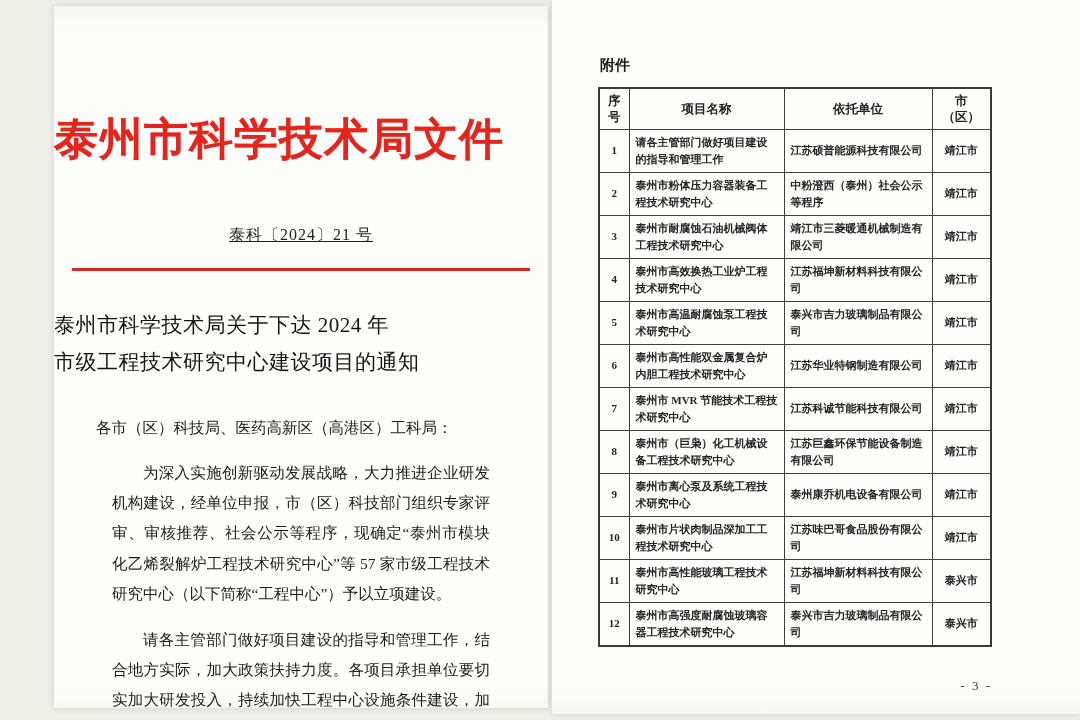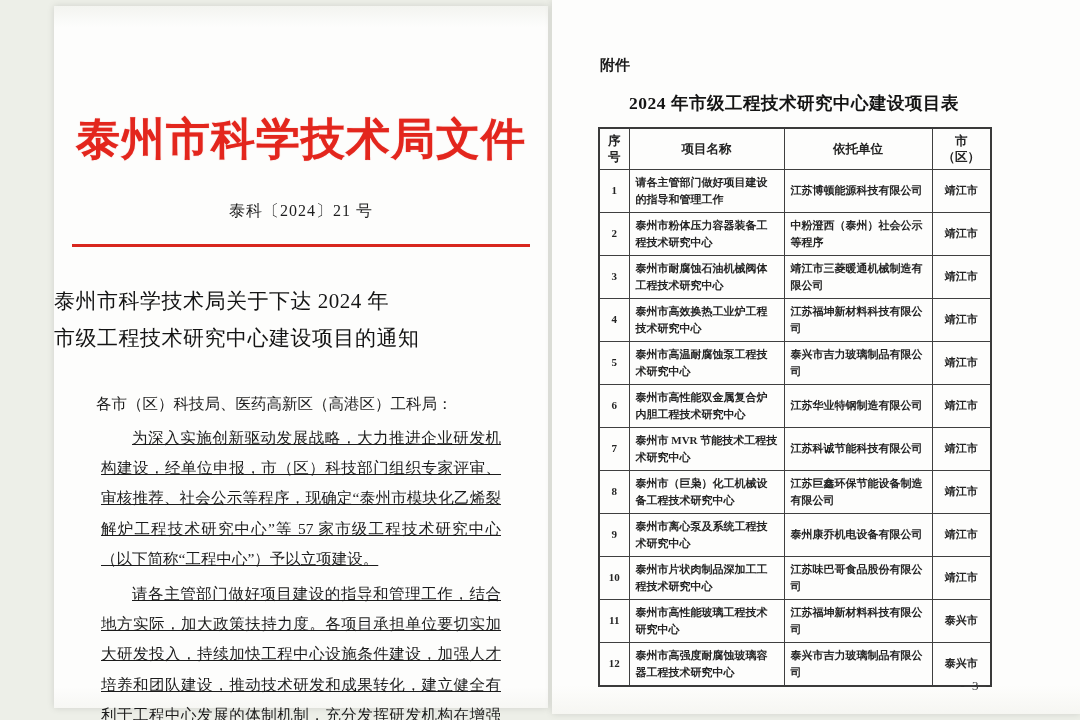--- a/index.html
+++ b/index.html
@@ -12,34 +12,34 @@
   .page-left{
     left:54px;top:6px;width:494px;height:702px;
     background:linear-gradient(180deg,#f3f4f0 0%,#fdfdfc 3%,#fdfdfc 97%,#f7f7f4 100%);
   }
   .page-right{
     left:552px;top:0;width:528px;height:714px;
     background:linear-gradient(180deg,#fdfdfc 0%,#fdfdfc 96%,#f6f6f2 100%);
   }
   
   .red-title{
-    margin-top:104px;text-align:center;
+    margin-top:104px;text-align:left;
     color:#e3261d;font-size:44px;font-weight:900;letter-spacing:1px;
     text-shadow:0 0 1px rgba(227,38,29,.55);
     white-space:nowrap;
   }
-  .doc-number{margin-top:32px;text-align:center;font-size:16px;color:#1e1e1e;letter-spacing:1px;}
+  .doc-number{margin-top:56px;text-align:center;font-size:16px;color:#1e1e1e;letter-spacing:1px;text-decoration:underline;}
   .red-rule{width:458px;height:3px;background:#d8271e;margin:22px auto 0;}
   .notice-title{
     margin-top:36px;text-align:left;font-size:21px;font-weight:normal;
     line-height:1.75;color:#141414;letter-spacing:.5px;
   }
   .body-block{margin:32px auto 0;width:410px;color:#1c1c1c;}
   .salutation{font-size:15.5px;line-height:1.9;margin:0;}
-  .para{font-size:15.5px;line-height:1.95;text-align:justify;text-indent:2em;margin:5px;text-decoration:underline;}
+  .para{font-size:15.5px;line-height:1.95;text-align:justify;text-indent:2em;margin:16px;}
   
   .attachment-label{margin:56px 0 0 48px;font-size:15px;font-weight:bold;color:#1a1a1a;}
   .table-title{
     width:392px;margin:16px 0 0 46px;text-align:center;
     font-size:17.5px;font-weight:bold;color:#141414;letter-spacing:.5px;
   }
   table.project-table{
     border-collapse:collapse;table-layout:fixed;
     width:392px;margin:12px 0 0 46px;
     border:2px solid #3a3a3a;
@@ -72,42 +72,41 @@
   </div>
   <div class="body-block">
     <p class="salutation">各市（区）科技局、医药高新区（高港区）工科局：</p>
     <p class="para">为深入实施创新驱动发展战略，大力推进企业研发机构建设，经单位申报，市（区）科技部门组织专家评审、审核推荐、社会公示等程序，现确定“泰州市模块化乙烯裂解炉工程技术研究中心”等 57 家市级工程技术研究中心（以下简称“工程中心”）予以立项建设。</p>
     <p class="para">请各主管部门做好项目建设的指导和管理工作，结合地方实际，加大政策扶持力度。各项目承担单位要切实加大研发投入，持续加快工程中心设施条件建设，加强人才培养和团队建设，推动技术研发和成果转化，建立健全有利于工程中心发展的体制机制，充分发挥研发机构在增强企业自主创新能力、促进产业转型</p>
   </div>
 </div>
 
 <div class="page page-right">
   <div class="attachment-label">附件</div>
-  <div class="table-title">2024 年市级工程技术研究中心建设项目表</div>
 
   <table class="project-table">
     <colgroup>
       <col class="col-seq">
         <col class="col-project">
         <col class="col-unit">
         <col class="col-city">
     </colgroup>
     <thead>
       <tr>
         <th>序号</th>
         <th>项目名称</th>
         <th>依托单位</th>
         <th>市（区）</th>
       </tr>
     </thead>
     <tbody>
         <tr>
           <td class="c-center">1</td>
           <td class="c-left">请各主管部门做好项目建设的指导和管理工作</td>
-          <td class="c-left">江苏博顿能源科技有限公司</td>
+          <td class="c-left">江苏硕普能源科技有限公司</td>
           <td class="c-center">靖江市</td>
         </tr>
         <tr>
           <td class="c-center">2</td>
           <td class="c-left">泰州市粉体压力容器装备工程技术研究中心</td>
           <td class="c-left">中粉澄西（泰州）社会公示等程序</td>
           <td class="c-center">靖江市</td>
         </tr>
         <tr>
           <td class="c-center">3</td>

